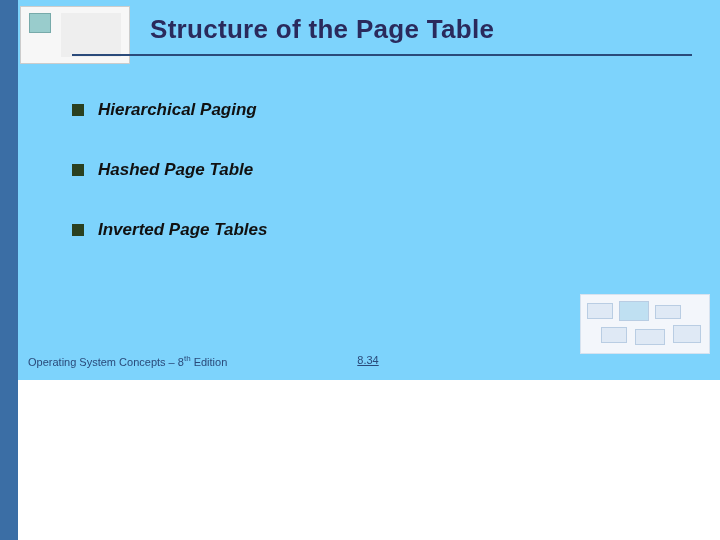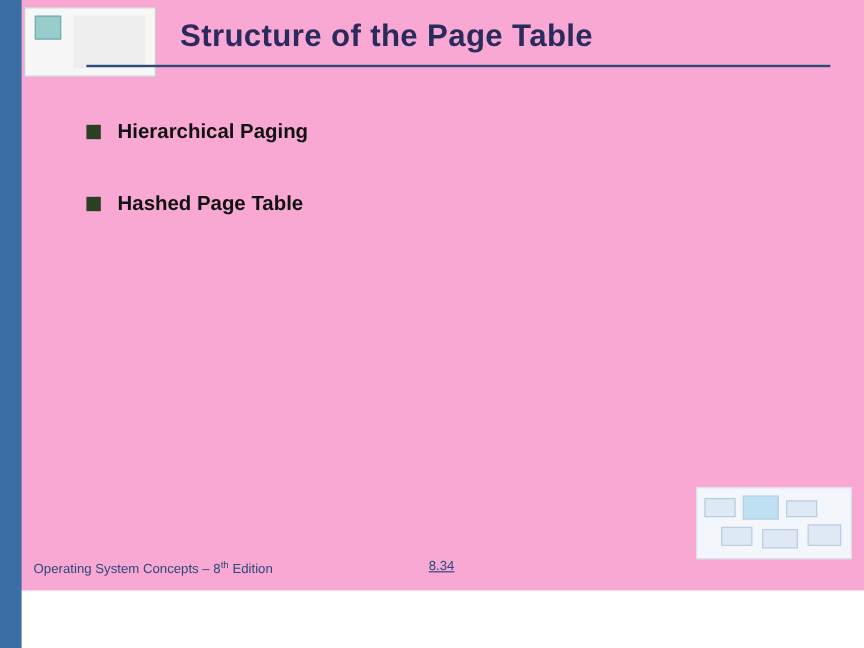--- a/index.html
+++ b/index.html
@@ -1,29 +1,29 @@
 <!DOCTYPE html>
 <html><head>
 <meta charset="utf-8">
 <style>
   * { box-sizing: border-box; margin: 0; padding: 0; }
   html, body { width: 720px; height: 540px; font-family: Arial, Helvetica, sans-serif; background: #fff; overflow: hidden; }
-  .slide { position: relative; width: 720px; height: 492px; background: #f9a8d4; }
+  .slide { position: relative; width: 720px; height: 380px; background: #7dd3fc; }
   .left-rail { position: absolute; left: 0; top: 0; width: 18px; height: 540px; background: #3b6ea5; }
   .thumb-small { position: absolute; left: 20px; top: 6px; width: 110px; height: 58px; background: #f7f7f7; border: 1px solid #ccc; }
   .thumb-small::before { content:""; position:absolute; left:8px; top:6px; width:20px; height:18px; background:#9cc; border:1px solid #7aa; }
   .thumb-small::after  { content:""; position:absolute; left:40px; top:6px; width:60px; height:44px; background:#eee; }
   .thumb-small .bars { position:absolute; left:44px; top:10px; width:52px; height:36px; display:flex; flex-direction:column; gap:4px; }
   .thumb-small .bars span { display:block; height:5px; background:#d0d0a8; border:1px solid #bbb; }
   .title { position: absolute; left: 150px; top: 14px; font-size: 26px; font-weight: 700; color: #2a2a5c; letter-spacing: .3px; }
   .rule { position: absolute; left: 72px; top: 54px; width: 620px; height: 0; border-top: 2px solid #2a4a7a; }
   .body { position: absolute; left: 72px; top: 100px; width: 600px; }
   .bullet { display: flex; align-items: center; gap: 14px; margin-bottom: 40px; }
   .square { width: 12px; height: 12px; background: #2a4020; }
-  .bullet-text { font-size: 17px; font-weight: 700; color: #111; }
+  .bullet-text { font-size: 17px; font-weight: 700; color: #111; font-style: italic; }
   .footer { position: absolute; left: 28px; bottom: 6px; width: 680px; height: 20px; display: flex; align-items: baseline; justify-content: space-between; font-size: 11px; color: #2a4a7a; flex-direction: column; }
   .footer .left sup { font-size: 8px; }
   .footer .center { position: absolute; left: 50%; transform: translateX(-50%); text-decoration: underline; }
   .thumb-big { position: absolute; right: 10px; bottom: 26px; width: 130px; height: 60px; background: #f3f6fb; border: 1px solid #d7e2ef; }
   .thumb-big .box { position:absolute; background:#dfe9f5; border:1px solid #b9cde3; }
   .thumb-big .b1 { left:6px;  top:8px;  width:26px; height:16px; }
   .thumb-big .b2 { left:38px; top:6px;  width:30px; height:20px; background:#bfe0f2; }
   .thumb-big .b3 { left:74px; top:10px; width:26px; height:14px; }
   .thumb-big .b4 { left:20px; top:32px; width:26px; height:16px; }
   .thumb-big .b5 { left:54px; top:34px; width:30px; height:16px; }
@@ -49,20 +49,24 @@
 
   <div class="body">
     <div class="bullet">
       <div class="square"></div>
       <div class="bullet-text">Hierarchical Paging</div>
     </div>
     <div class="bullet">
       <div class="square"></div>
       <div class="bullet-text">Hashed Page Table</div>
     </div>
+    <div class="bullet">
+      <div class="square"></div>
+      <div class="bullet-text">Inverted Page Tables</div>
+    </div>
   </div>
 
   <div class="thumb-big">
     <div class="box b1"></div>
       <div class="box b2"></div>
       <div class="box b3"></div>
     <div class="box b4"></div>
       <div class="box b5"></div>
       <div class="box b6"></div>
   </div>

